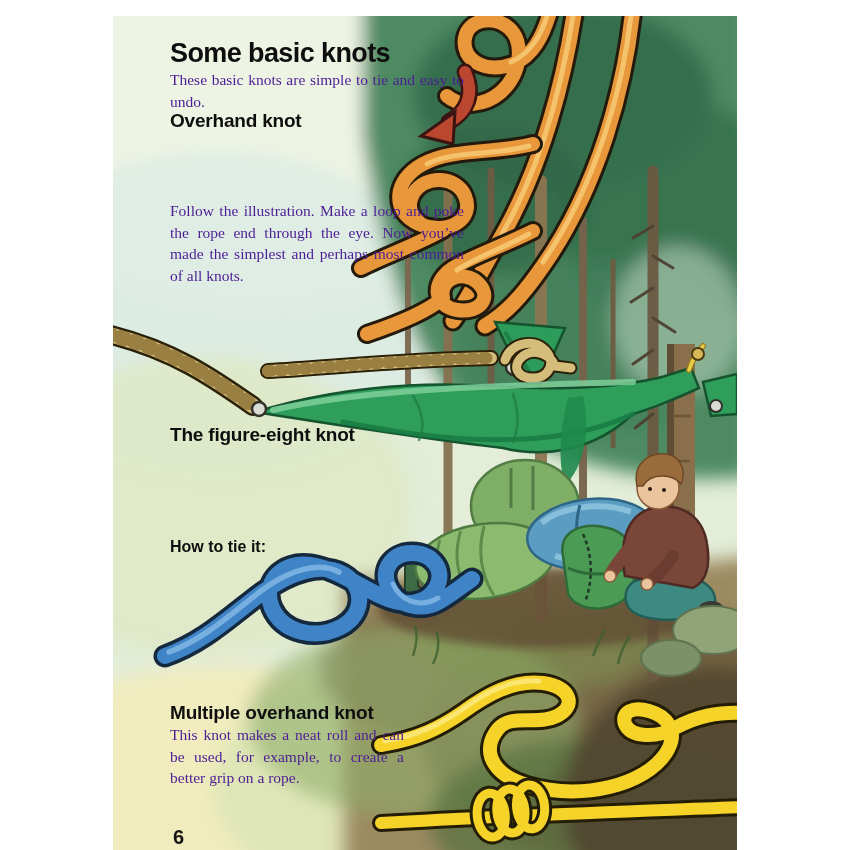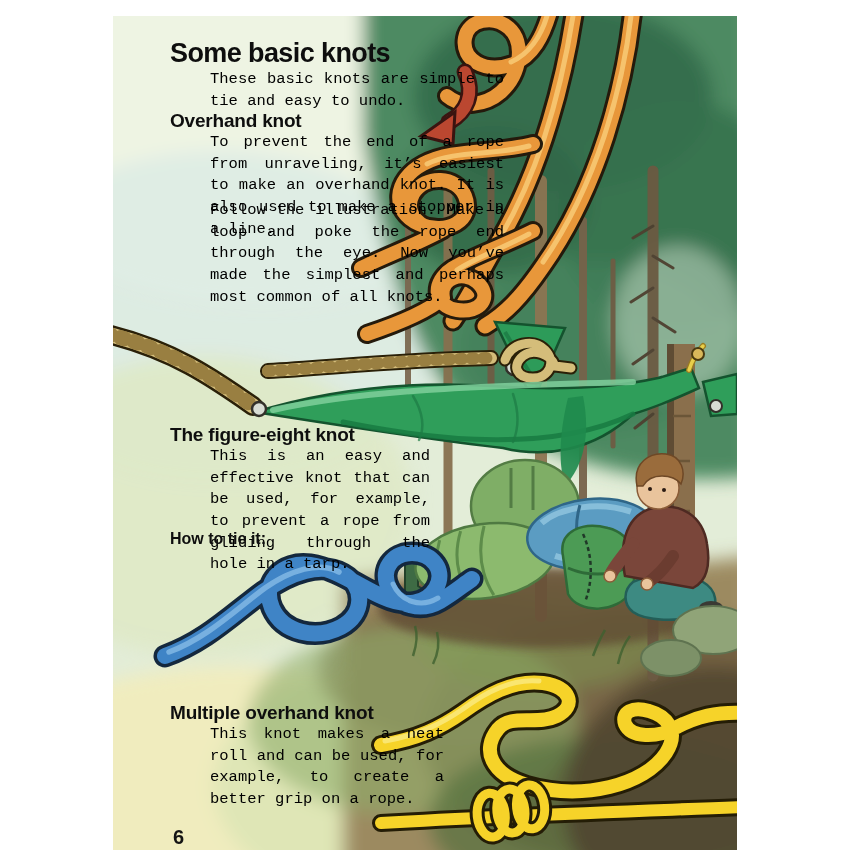--- a/index.html
+++ b/index.html
@@ -3,23 +3,23 @@
 <meta charset="utf-8">
 <style>
   html,body{margin:0;padding:0;background:#ffffff;}
   body{width:850px;height:850px;position:relative;overflow:hidden;
        font-family:"Liberation Sans",sans-serif;}
   .page{position:absolute;left:113px;top:16px;width:624px;height:850px;overflow:hidden;}
   .page svg{position:absolute;left:0;top:0;}
   .txt{position:absolute;color:#1b1b1b;}
   .title{font-weight:bold;font-size:27px;letter-spacing:-0.6px;color:#0e0e0e;}
   .h2{font-weight:bold;font-size:19px;letter-spacing:-0.2px;color:#0e0e0e;}
-  .h3{font-weight:bold;font-size:16px;color:#0e0e0e;}
-  .body-text{font-family:Liberation Mono, monospace;font-size:15.5px;line-height:1.4;
-             text-align:justify;color:#000000;margin-left:40px;}
+  .h3{font-weight:bold;font-size:16px;color:#0e0e0e;margin-top:8px;}
+  .body-text{font-family:Liberation Serif, serif;font-size:15.5px;line-height:1.4;
+             text-align:justify;color:#4c1d95;}
   .pagenum{font-weight:bold;font-size:20px;color:#141414;}
   
   .st{fill:none;stroke-linecap:round;stroke-linejoin:round;}
 </style>
 </head>
 <body>
 
 <div class="page">
 
   <svg width="624" height="850" viewBox="0 0 624 850">
@@ -222,25 +222,23 @@
     </g>
 
     <rect x="0" y="841" width="624" height="9" fill="#35647c" opacity="0.85"></rect>
   </svg>
 
   <div class="txt title" style="left:57px;top:22px;">Some basic knots</div>
 
   <div class="txt body-text" style="left:57px;top:53px;width:294px;">These basic knots are simple to tie and easy to undo.</div>
 
   <div class="txt h2" style="left:57px;top:94px;text-align:center;">Overhand knot</div>
-  <div class="txt body-text" style="left:57px;top:116px;width:294px;">To prevent the end of a rope from unraveling, it’s easiest to make an overhand knot. It is also used to make a stopper in a line.</div>
   <div class="txt body-text" style="left:57px;top:184px;width:294px;">Follow the illustration. Make a loop and poke the rope end through the eye. Now you’ve made the simplest and perhaps most common of all knots.</div>
 
   <div class="txt h2" style="left:57px;top:408px;">The figure-eight knot</div>
-  <div class="txt body-text" style="left:57px;top:430px;width:220px;">This is an easy and effective knot that can be used, for example, to prevent a rope from gliding through the hole in a tarp.</div>
 
   <div class="txt h3" style="left:57px;top:514px;">How to tie it:</div>
 
   <div class="txt body-text" style="left:57px;top:708px;width:234px;">This knot makes a neat roll and can be used, for example, to create a better grip on a rope.</div>
   <div class="txt h2" style="left:57px;top:686px;">Multiple overhand knot</div>
 
   <div class="txt pagenum" style="left:60px;top:810px;">6</div>
 </div>
 
 </body></html>

